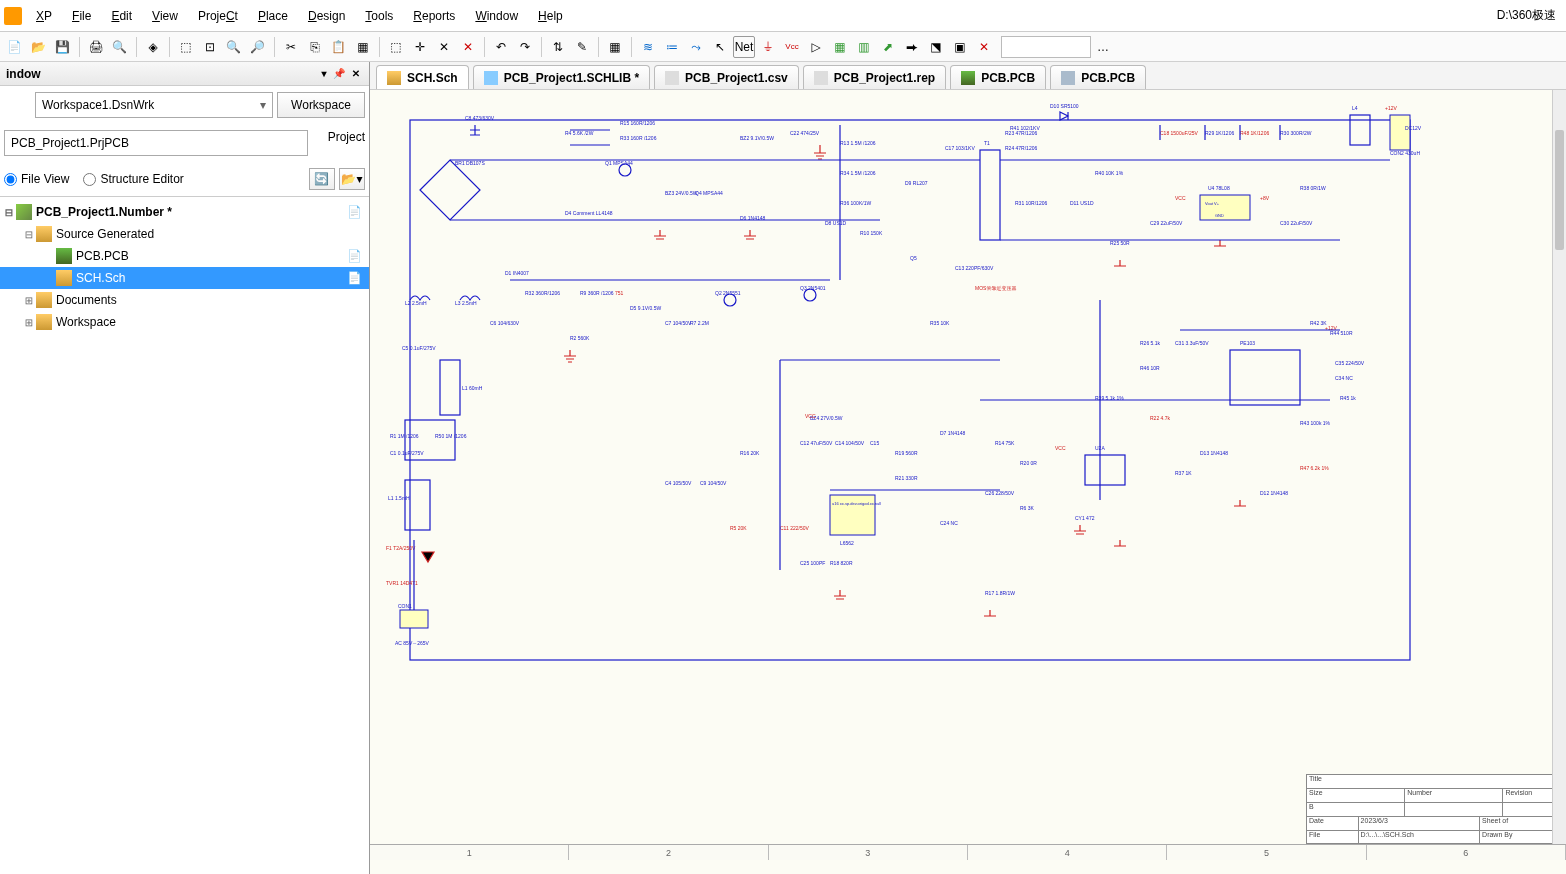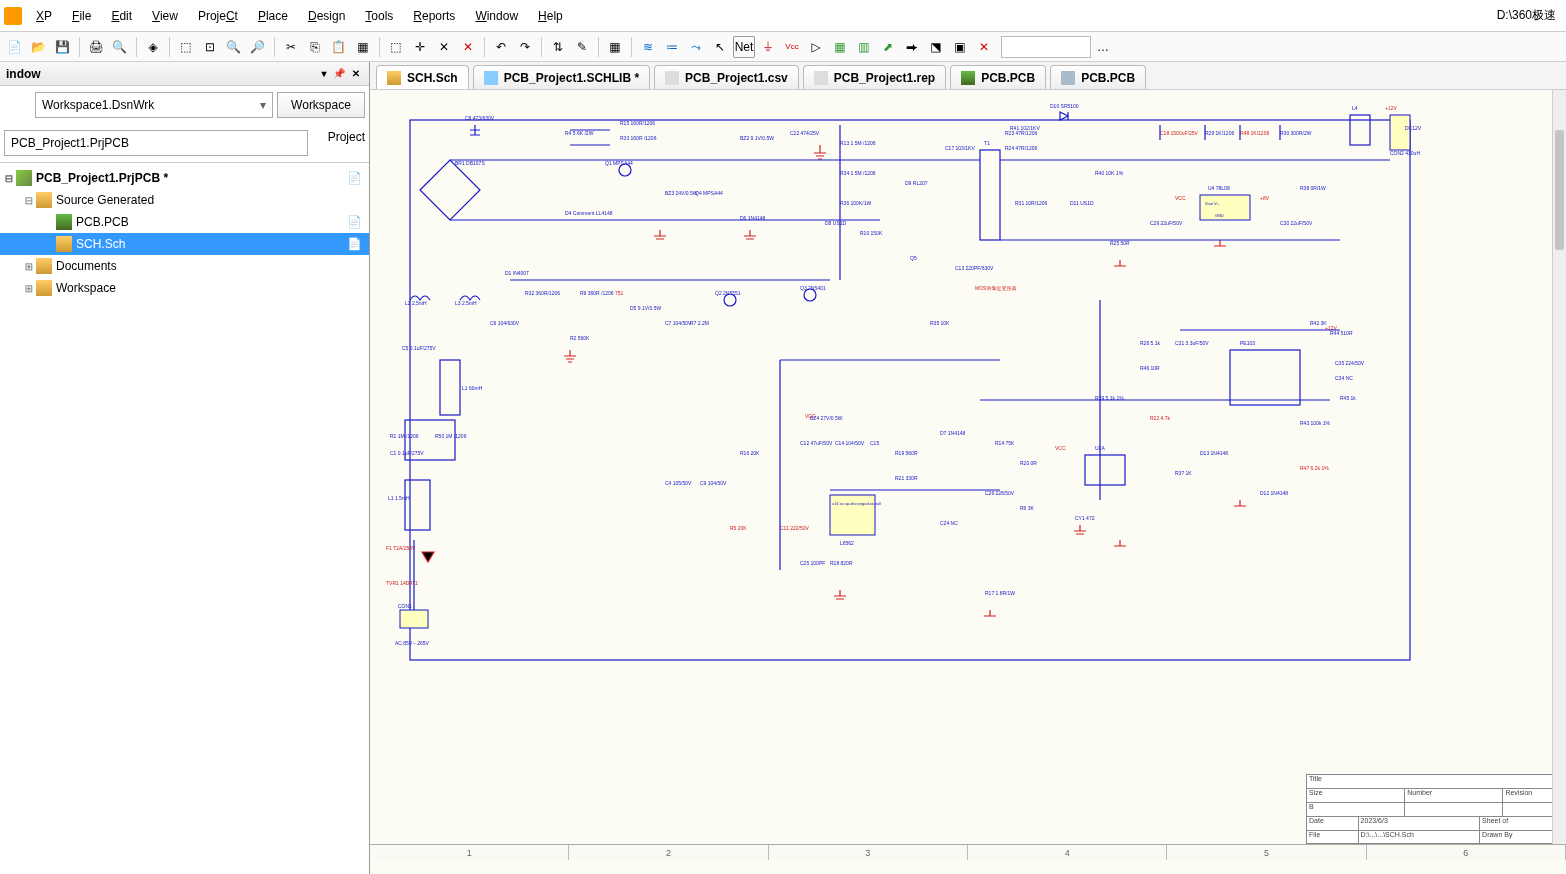--- a/index.html
+++ b/index.html
@@ -149,25 +149,39 @@
           <span>Workspace1.DsnWrk</span>
         </div>
       <div class="btn">Workspace</div>
     </div>
     <div class="prjrow">
       <div class="txt">
           <span>PCB_Project1.PrjPCB</span>
         </div>
       <div class="btn">Project</div>
     </div>
+    <div class="viewrow">
+      <label>
+          <input type="radio" checked="" style=""> 
+          <span>File View</span>
+        </label>
+      <label>
+          <input type="radio" style=""> 
+          <span>Structure Editor</span>
+        </label>
+      <div style="margin-left:auto;display:flex;gap:4px">
+        <div class="ibtn">🔄</div>
+        <div class="ibtn">📂▾</div>
+      </div>
+    </div>
     <div class="tree">
       <div class="tnode d0">
         <span class="exp">⊟</span>
           <span class="ico ico-prj"></span>
-        <span>PCB_Project1.PrjPCB *</span>
+        <span>PCB_Project1.Number *</span>
         <span class="doc">📄</span>
       </div>
       <div class="tnode d1">
         <span class="exp">⊟</span>
           <span class="ico ico-fold"></span>
         <span>Source Generated</span>
       </div>
       <div class="tnode d2">
         <span class="exp"></span>
           <span class="ico ico-pcb"></span>

